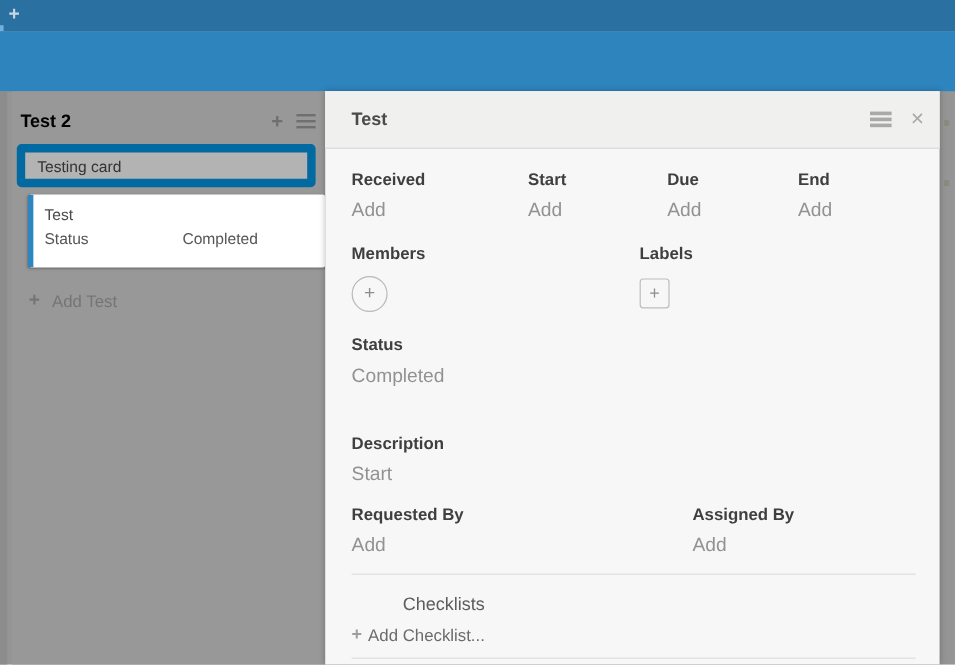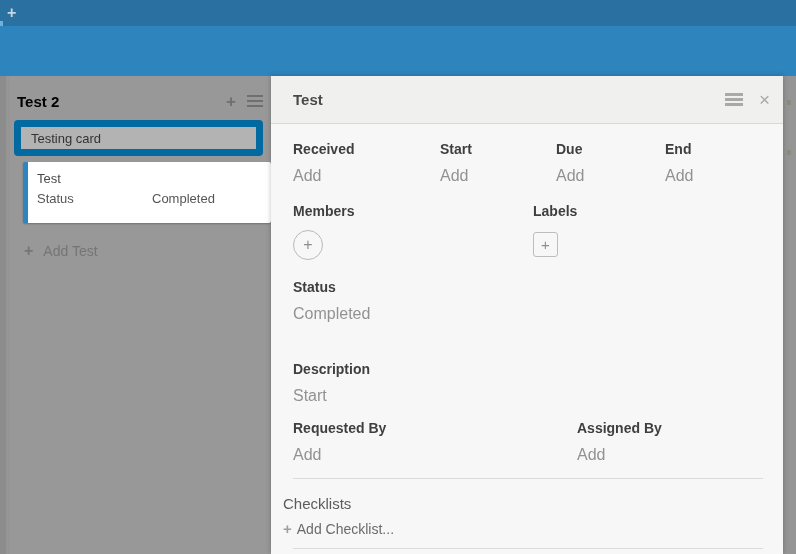--- a/index.html
+++ b/index.html
@@ -70,21 +70,21 @@
                  cursor:pointer; }
 
   .sec-status { position:absolute; left:22px; top:154px; }
   .sec-desc { position:absolute; left:22px; top:236px; }
   .sec-reqassign { position:absolute; left:22px; top:295px; display:flex;gap:44px; }
 
   .divider { position:absolute; left:22px; right:20px; height:1px; background:#dcdcdc; }
   .divider.d1 { top:353px; }
   .divider.d2 { top:423px; }
 
-  .sec-checklists { position:absolute; left:12px; top:370px; }
+  .sec-checklists { position:absolute; left:22px; top:370px;text-align:right; }
   .checklists-label { font-size:15px; color:#5c5c5c; line-height:18px; }
   .add-checklist { margin-top:7px; display:flex; align-items:center; font-size:14px; color:#6b6b6b; cursor:pointer; }
   .add-checklist .glyph { color:#9e9e9e; font-size:15px; font-weight:bold; margin-right:5px; }
 </style>
 </head>
 <body>
 
 <div class="stage">
 
   <div class="topbar-dark">

